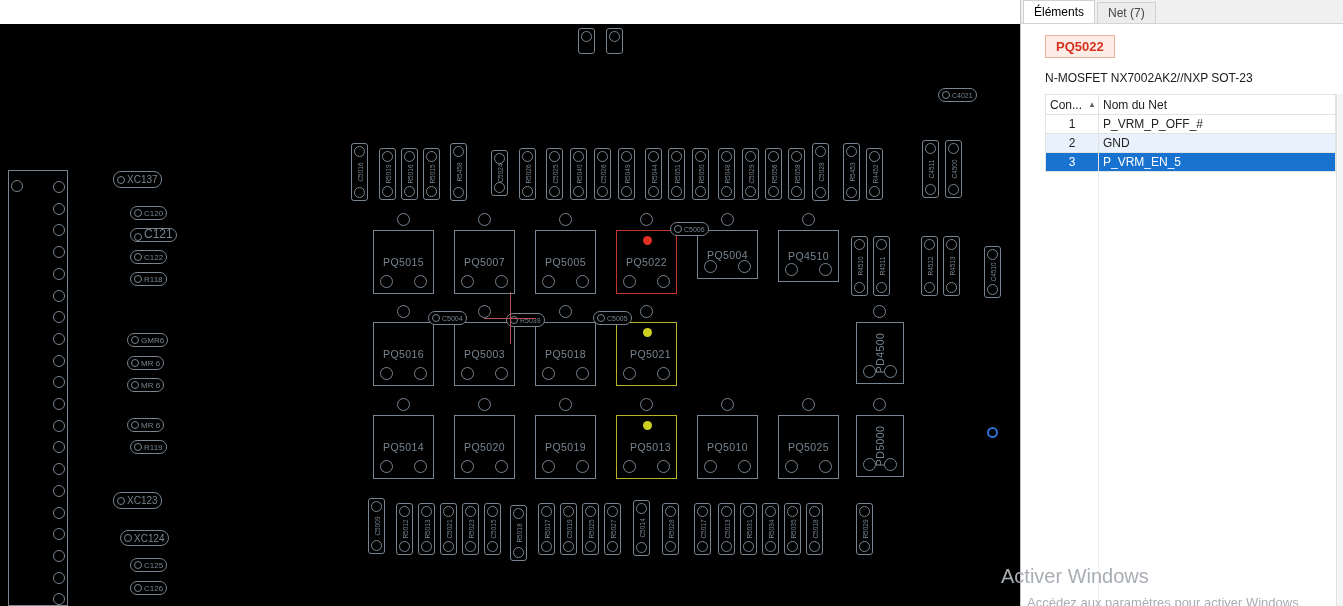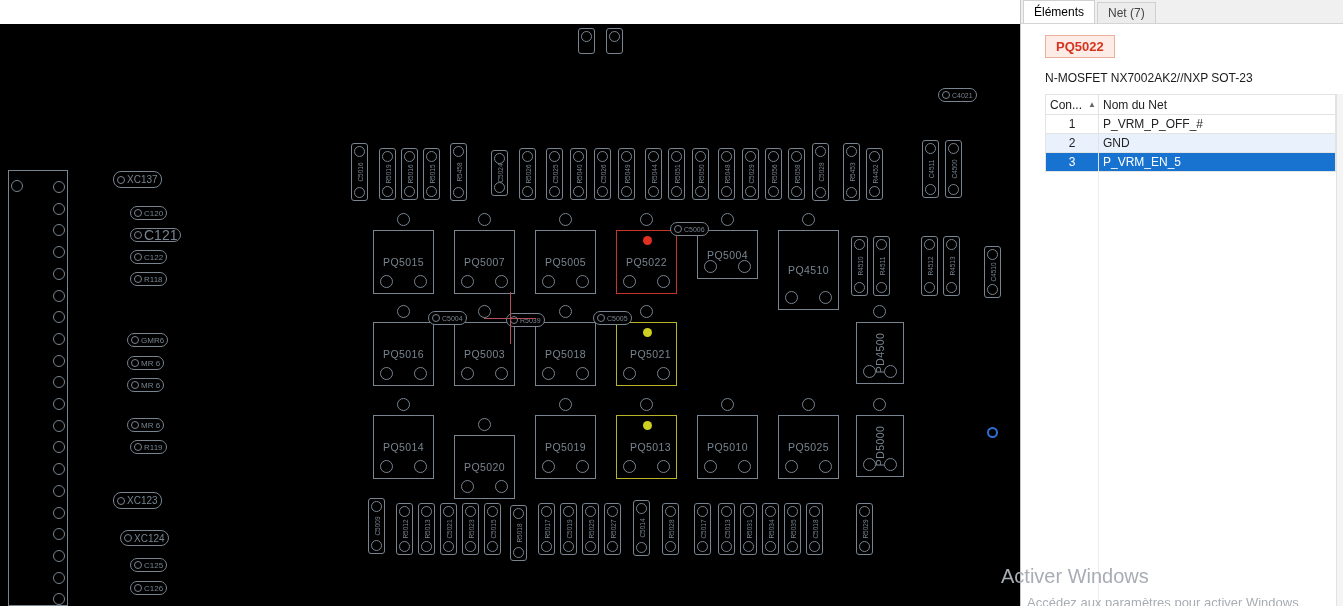--- a/index.html
+++ b/index.html
@@ -122,21 +122,21 @@
         <div class="icpin br"></div>
         <div class="dot" style="background: rgb(224, 48, 32);"></div>
         <div class="il">PQ5022</div>
       </div>
       <div class="ic" style="left: 697px; top: 206px; width: 61px; height: 49px;">
         <div class="icpin t"></div>
         <div class="icpin bl"></div>
         <div class="icpin br"></div>
         <div class="il">PQ5004</div>
       </div>
-      <div class="ic" style="left: 778px; top: 206px; width: 61px; height: 80px;">
+      <div class="ic" style="left: 778px; top: 206px; width: 61px; height: 52px;">
         <div class="icpin t"></div>
         <div class="icpin bl"></div>
         <div class="icpin br"></div>
         <div class="il">PQ4510</div>
       </div>
       <div class="ic" style="left: 373px; top: 298px; width: 61px; height: 64px;">
         <div class="icpin t"></div>
         <div class="icpin bl"></div>
         <div class="icpin br"></div>
         <div class="il">PQ5016</div>
@@ -165,21 +165,21 @@
         <div class="icpin bl"></div>
         <div class="icpin br"></div>
         <div class="il">PD4500</div>
       </div>
       <div class="ic" style="left: 373px; top: 391px; width: 61px; height: 64px;">
         <div class="icpin t"></div>
         <div class="icpin bl"></div>
         <div class="icpin br"></div>
         <div class="il">PQ5014</div>
       </div>
-      <div class="ic" style="left: 454px; top: 411px; width: 61px; height: 64px; text-align: center;">
+      <div class="ic" style="left: 454px; top: 391px; width: 61px; height: 64px; text-align: center;">
         <div class="icpin t"></div>
         <div class="icpin bl"></div>
         <div class="icpin br"></div>
         <div class="il">PQ5020</div>
       </div>
       <div class="ic" style="left: 535px; top: 391px; width: 61px; height: 64px;">
         <div class="icpin t"></div>
         <div class="icpin bl"></div>
         <div class="icpin br"></div>
         <div class="il">PQ5019</div>
@@ -456,21 +456,21 @@
         <div class="pp t"></div>
       </div>
       <div class="hl" style="left: 113px; top: 147px; height: 17px; font-size: 10px;">
         <div class="hc"></div>
         <div class="ht">XC137</div>
       </div>
       <div class="hl" style="left: 130px; top: 182px; height: 14px; font-size: 8px;">
         <div class="hc"></div>
         <div class="ht">C120</div>
       </div>
-      <div class="hl" style="left: 130px; top: 204px; height: 14px; font-size: 14px;">
+      <div class="hl" style="left: 130px; top: 204px; height: 14px; font-size: 12px; align-items: flex-end;">
         <div class="hc"></div>
         <div class="ht">C121</div>
       </div>
       <div class="hl" style="left: 130px; top: 226px; height: 14px; font-size: 8px;">
         <div class="hc"></div>
         <div class="ht">C122</div>
       </div>
       <div class="hl" style="left: 130px; top: 248px; height: 14px; font-size: 8px;">
         <div class="hc"></div>
         <div class="ht">R118</div>

